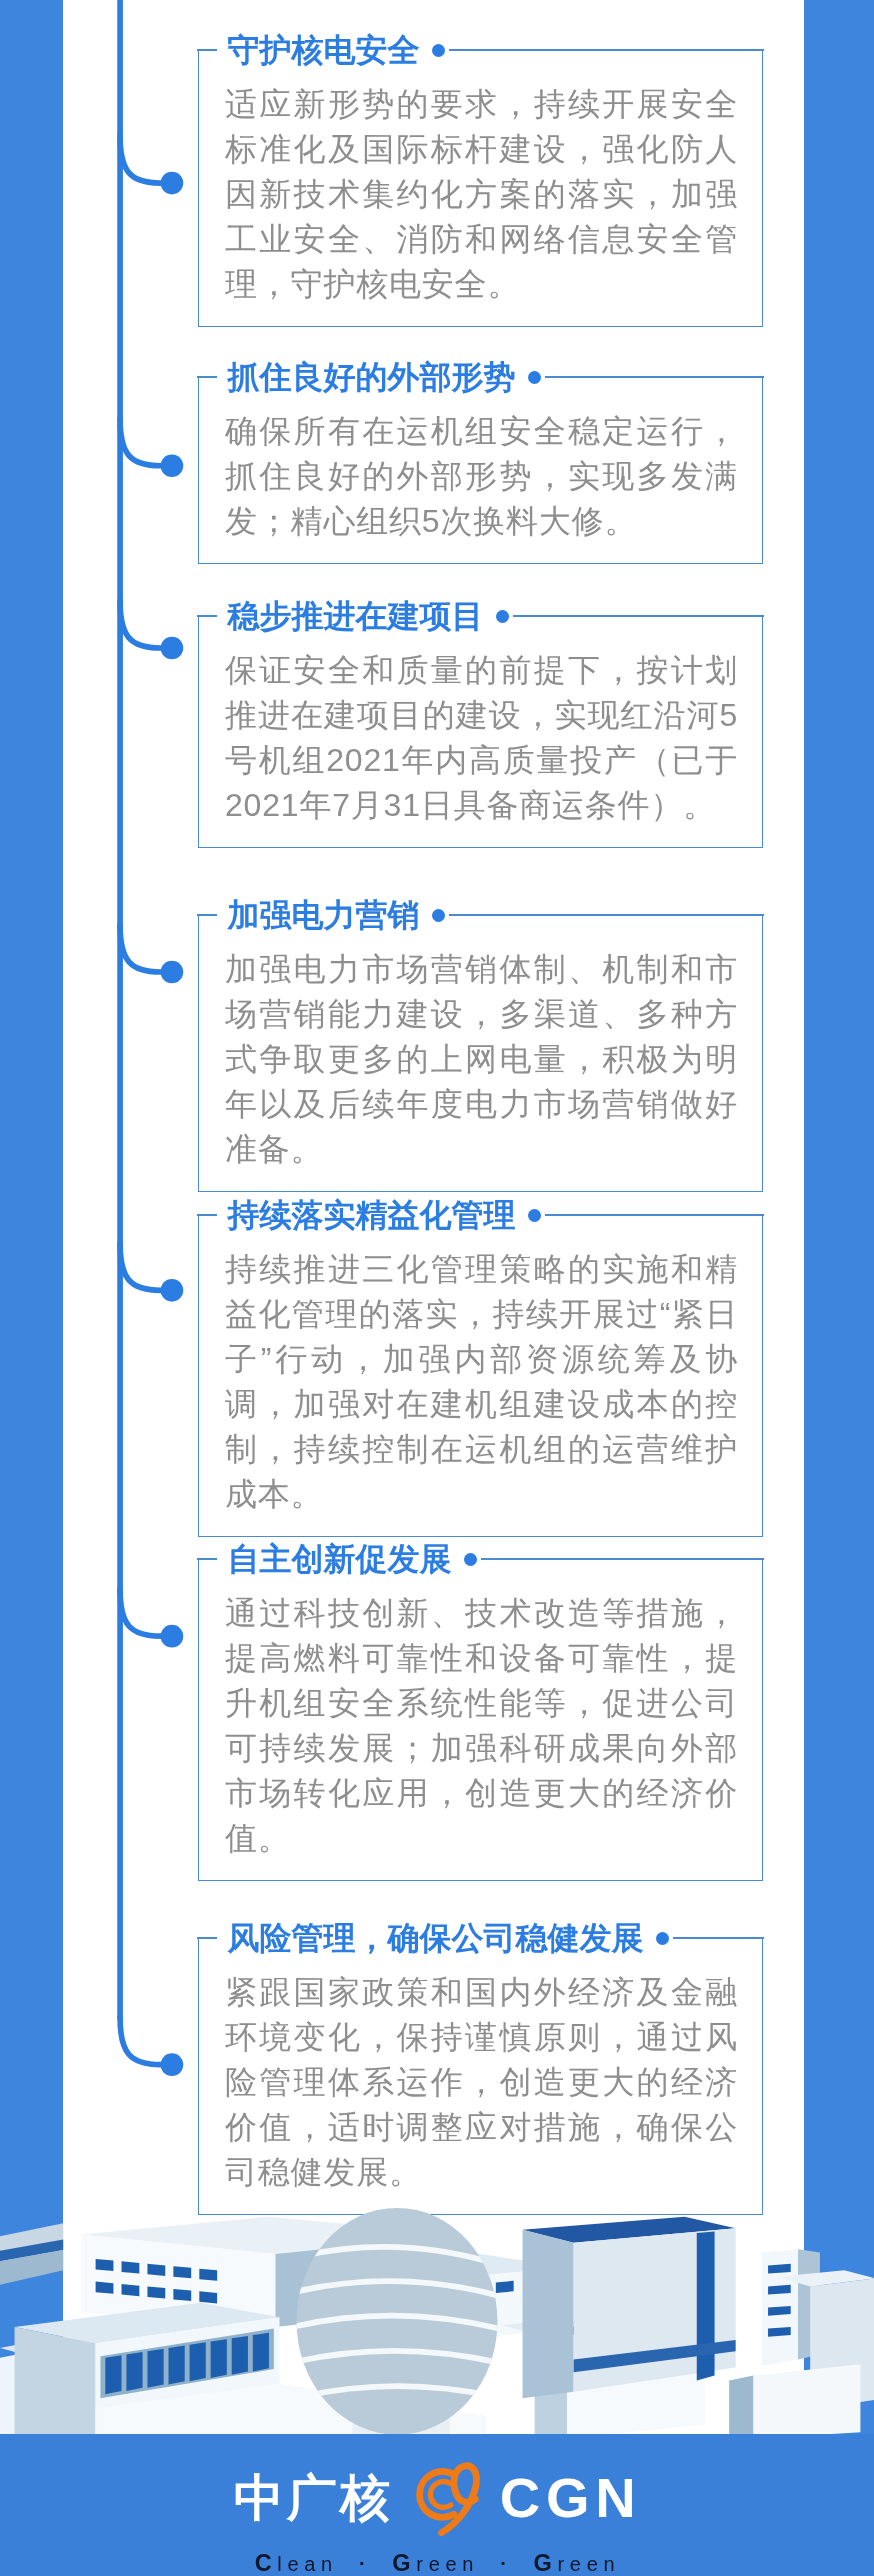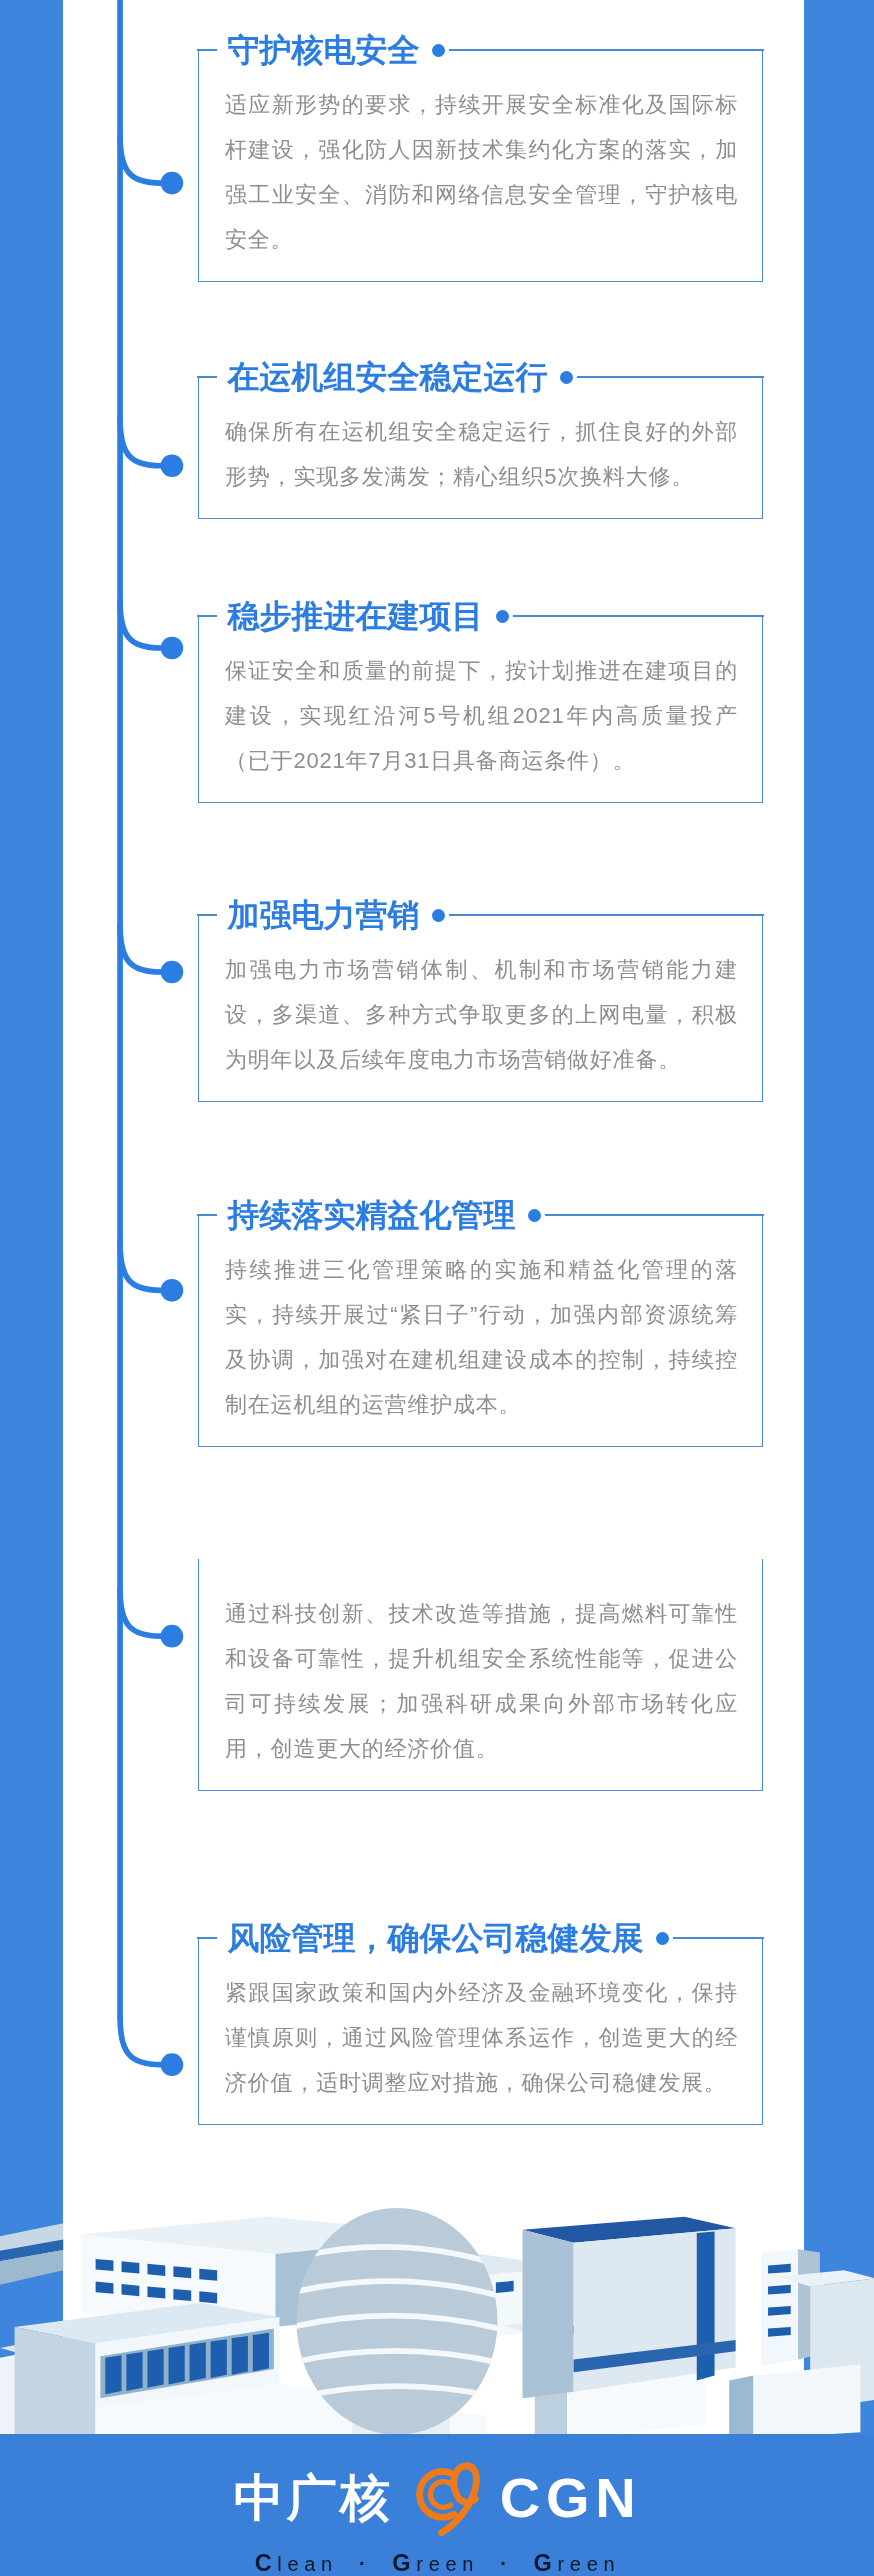--- a/index.html
+++ b/index.html
@@ -11,21 +11,21 @@
   .timeline{position:absolute;left:0;top:0;z-index:1;}
   .card{position:absolute;left:198px;width:565px;box-sizing:border-box;
         border:1.6px solid #4a8ad0;border-top:none;background:#ffffff;z-index:2;}
   .legend{position:absolute;top:-17px;left:-1.6px;right:-1.6px;height:34px;
           display:flex;align-items:center;}
   .legend .stub{width:19.4px;height:1.6px;background:#4a8ad0;flex:0 0 auto;}
   .legend h2{margin:0 11.3px 0 9px;font-size:32px;line-height:34px;font-weight:bold;
              color:#2b7de1;white-space:nowrap;background:#ffffff;padding:0 1.6px;}
   .legend .dot{width:13px;height:13px;border-radius:50%;background:#2b7de1;flex:0 0 auto;margin-right:4px;}
   .legend .rule{flex:1 1 auto;height:1.6px;background:#4a8ad0;}
-  .card p{margin:0;padding:32px 24px 19.4px 26px;font-size:22px;line-height:45px;
+  .card p{margin:0;padding:32px 24px 19.4px 26px;font-size:32px;line-height:45px;
           letter-spacing:0.8px;color:#8e8e8e;text-align:justify;text-align-last:left;}
   .illus{position:absolute;left:0;top:2155px;z-index:3;}
   .footer{position:absolute;left:0;top:2434px;width:875px;height:166px;background:#3a80d8;
           z-index:4;display:flex;flex-direction:column;align-items:center;justify-content:center;}
   .logo-row{display:flex;align-items:center;gap:11.3px;}
   .logo-cn{color:#ffffff;font-size:50px;font-weight:bold;letter-spacing:3.2px;line-height:1;}
   .logo-en{color:#ffffff;font-size:56px;font-weight:bold;letter-spacing:5.7px;line-height:1;}
   .tagline{margin-top:11.3px;color:#0f172a;font-size:20px;letter-spacing:5.7px;display:flex;align-items:center;}
   .tagline .word{display:inline-block;}
   .tagline .word::first-letter{font-weight:bold;font-size:23.5px;}
@@ -67,21 +67,21 @@
       <h2>守护核电安全</h2>
       <span class="dot"></span>
       <span class="rule"></span>
     </div>
     <p>适应新形势的要求，持续开展安全标准化及国际标杆建设，强化防人因新技术集约化方案的落实，加强工业安全、消防和网络信息安全管理，守护核电安全。</p>
   </section>
 
   <section class="card" style="top:377px">
     <div class="legend">
       <span class="stub"></span>
-      <h2>在运机组安全稳定运行</h2>
+      <h2>抓住良好的外部形势</h2>
       <span class="dot"></span>
       <span class="rule"></span>
     </div>
     <p>确保所有在运机组安全稳定运行，抓住良好的外部形势，实现多发满发；精心组织5次换料大修。</p>
   </section>
 
   <section class="card" style="top:616px">
     <div class="legend">
       <span class="stub"></span>
       <h2>稳步推进在建项目</h2>
@@ -105,20 +105,26 @@
     <div class="legend">
       <span class="stub"></span>
       <h2>持续落实精益化管理</h2>
       <span class="dot"></span>
       <span class="rule"></span>
     </div>
     <p>持续推进三化管理策略的实施和精益化管理的落实，持续开展过“紧日子”行动，加强内部资源统筹及协调，加强对在建机组建设成本的控制，持续控制在运机组的运营维护成本。</p>
   </section>
 
   <section class="card" style="top:1559px">
+    <div class="legend">
+      <span class="stub"></span>
+      <h2>自主创新促发展</h2>
+      <span class="dot"></span>
+      <span class="rule"></span>
+    </div>
     <p>通过科技创新、技术改造等措施，提高燃料可靠性和设备可靠性，提升机组安全系统性能等，促进公司可持续发展；加强科研成果向外部市场转化应用，创造更大的经济价值。</p>
   </section>
 
   <section class="card" style="top:1938px">
     <div class="legend">
       <span class="stub"></span>
       <h2>风险管理，确保公司稳健发展</h2>
       <span class="dot"></span>
       <span class="rule"></span>
     </div>

